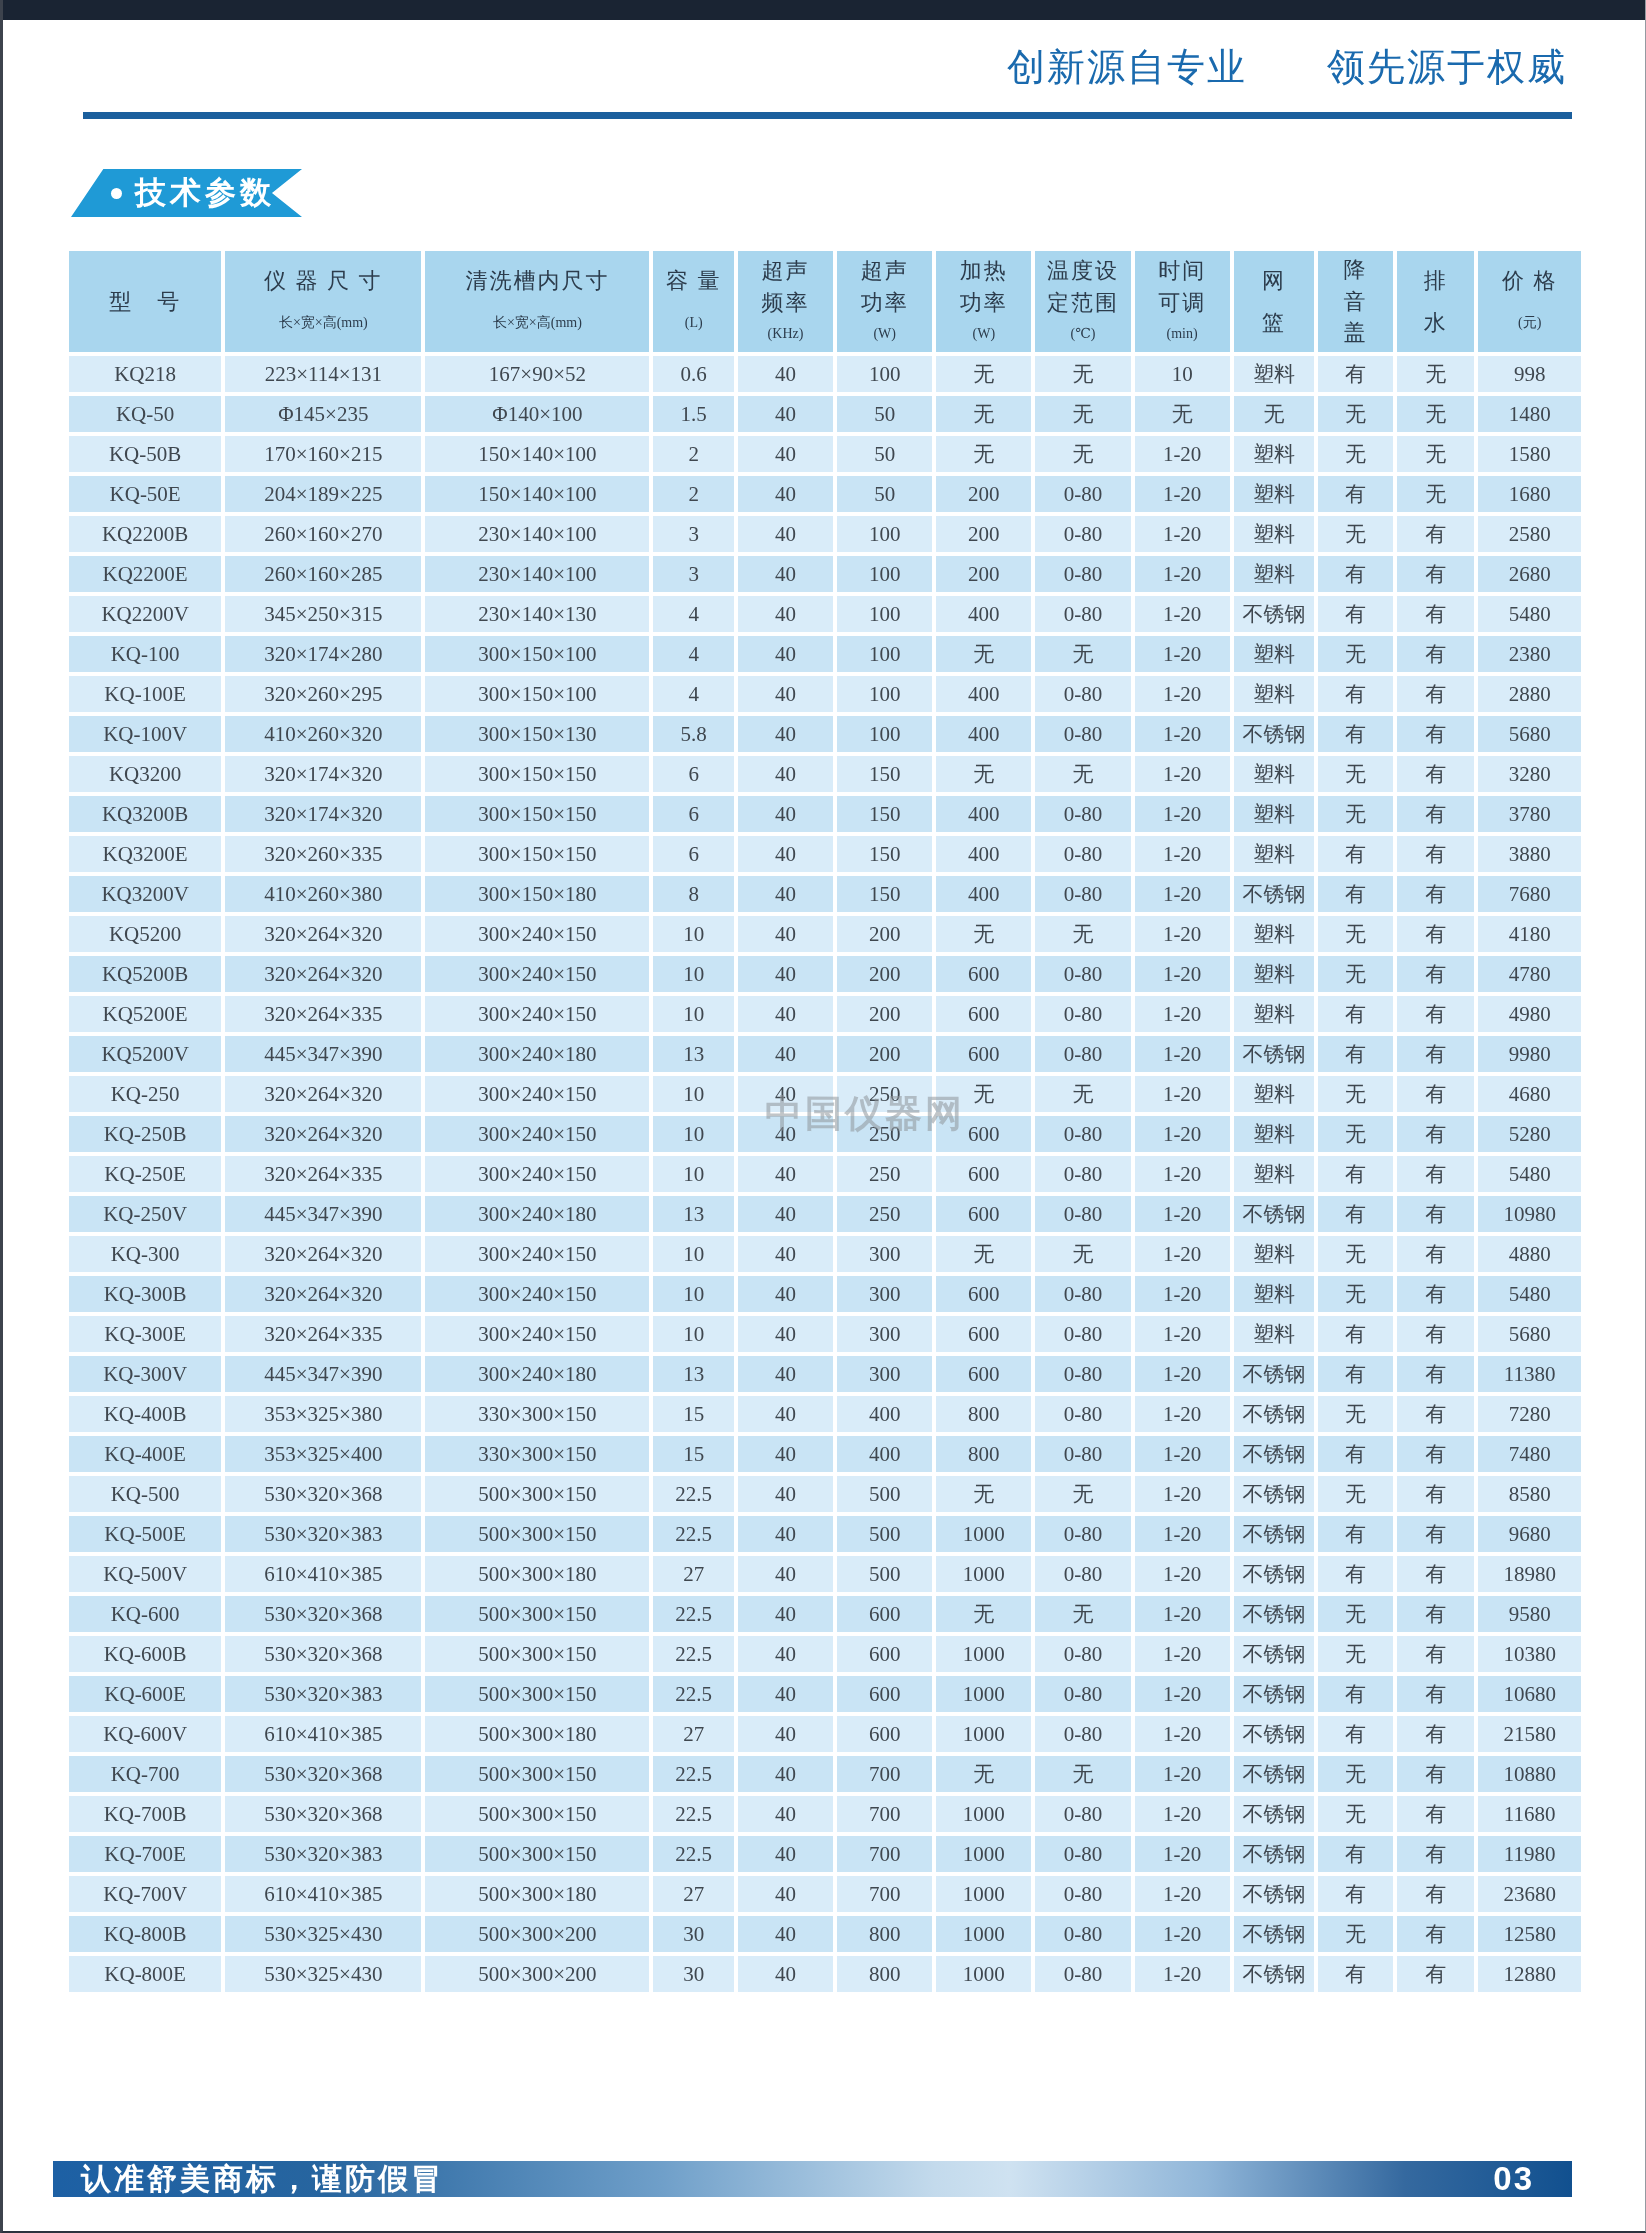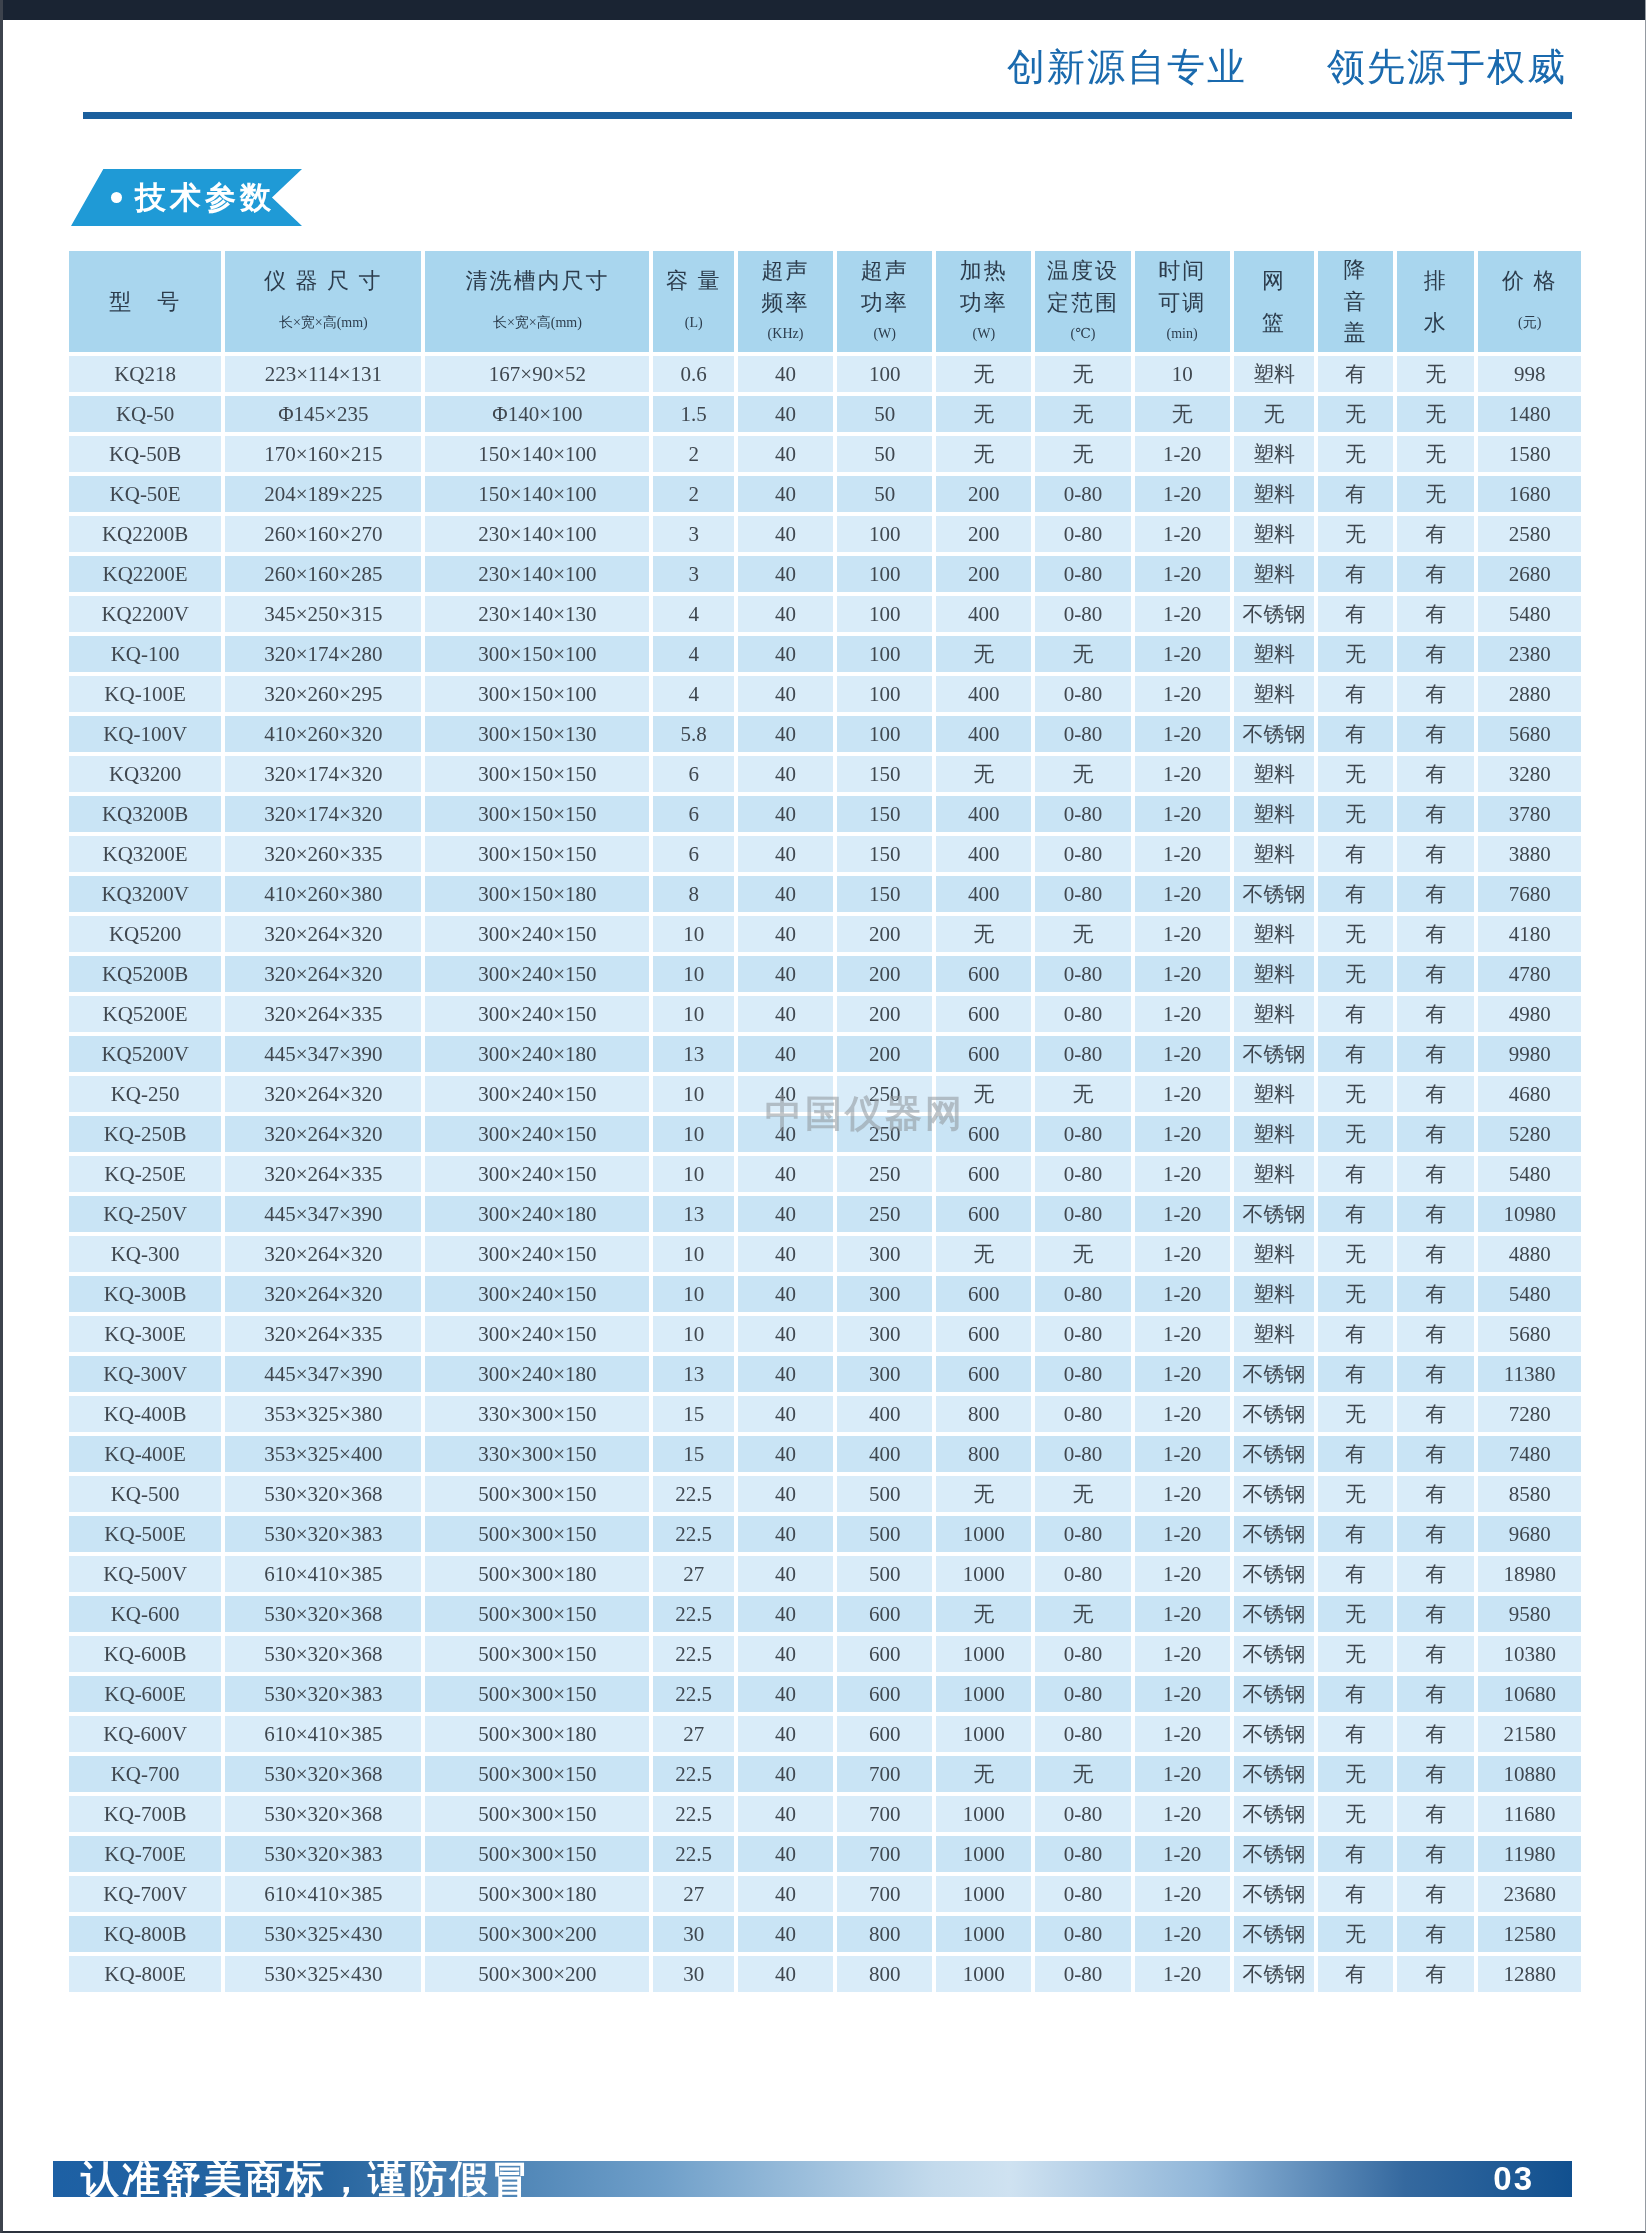--- a/index.html
+++ b/index.html
@@ -10,21 +10,21 @@
     border-left:3px solid #3d434d; border-right:2px solid #949aa1; border-bottom:3px solid #2c333e;
   }
   .top-strip { position:absolute; top:0; left:0; width:100%; height:20px; background:#1a2433; }
   .slogan {
     position:absolute; top:42px; right:78px;
     font-family:"Liberation Sans","DejaVu Sans",sans-serif; font-weight:normal;
     font-size:38px; color:#1a6aae; letter-spacing:2px; white-space:pre;
   }
   .header-rule { position:absolute; top:112px; left:80px; width:1489px; height:7px; background:#1b5f9d; }
   .banner {
-    position:absolute; top:169px; left:68px; width:231px; height:57px;
+    position:absolute; top:169px; left:68px; width:231px; height:48px;
     background:#1f9ad6;
     clip-path:polygon(14% 0%, 100% 0%, 87% 50%, 100% 100%, 0% 100%);
     display:flex; align-items:center;
   }
   .banner .dot { width:11px; height:11px; border-radius:50%; background:#ffffff; margin-left:40px; margin-right:13px; flex:0 0 auto; }
   .banner-text {
     font-family:"Liberation Sans","DejaVu Sans",sans-serif; font-weight:bold;
     font-size:31px; color:#ffffff; letter-spacing:4px;
   }
   table.spec {
@@ -49,21 +49,21 @@
     position:absolute; top:1089px; left:762px;
     font-family:"Liberation Sans","DejaVu Sans",sans-serif;
     font-size:37px; color:#8f969c; opacity:0.55; letter-spacing:3px; font-weight:bold;
   }
   .footer-bar {
     position:absolute; top:2161px; left:50px; width:1519px; height:36px;
     background:linear-gradient(90deg,#1d60a4 0%,#27659f 18%,#6f9fc9 40%,#c3daec 58%,#cfe2f1 63%,#8fb5d8 76%,#35699f 89%,#11508f 100%);
     display:flex; align-items:center;
     font-family:"Liberation Sans","DejaVu Sans",sans-serif; font-weight:bold; color:#ffffff;
   }
-  .footer-note { font-size:38px; letter-spacing:3px; padding-left:28px;font-family:Liberation Serif, serif; }
+  .footer-note { font-size:30px; letter-spacing:3px; padding-left:28px;font-family:Liberation Serif, serif; }
   .pagenum {
     position:absolute; right:38px; top:0; height:46px; line-height:36px;
     font-size:33px; letter-spacing:2px; color:#ffffff;
   }
 </style>
 </head>
 <body>
 
 <div class="page">
   <div class="top-strip"></div>

